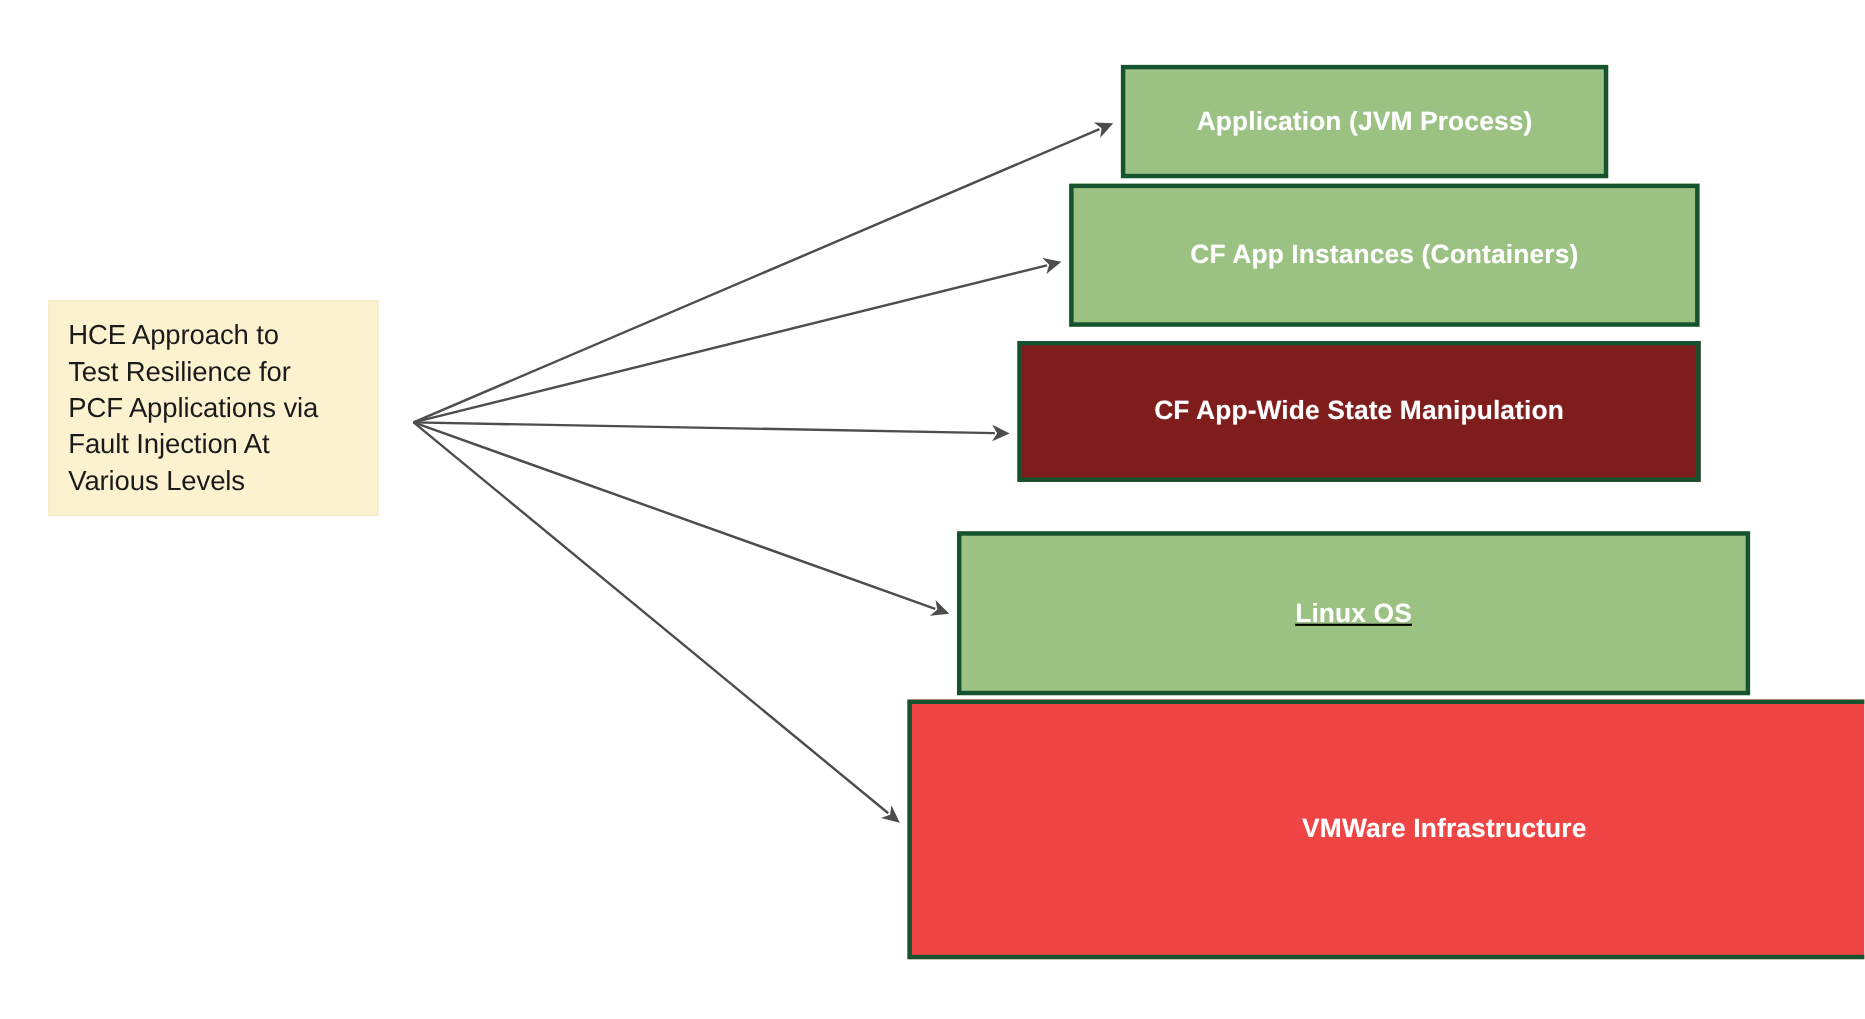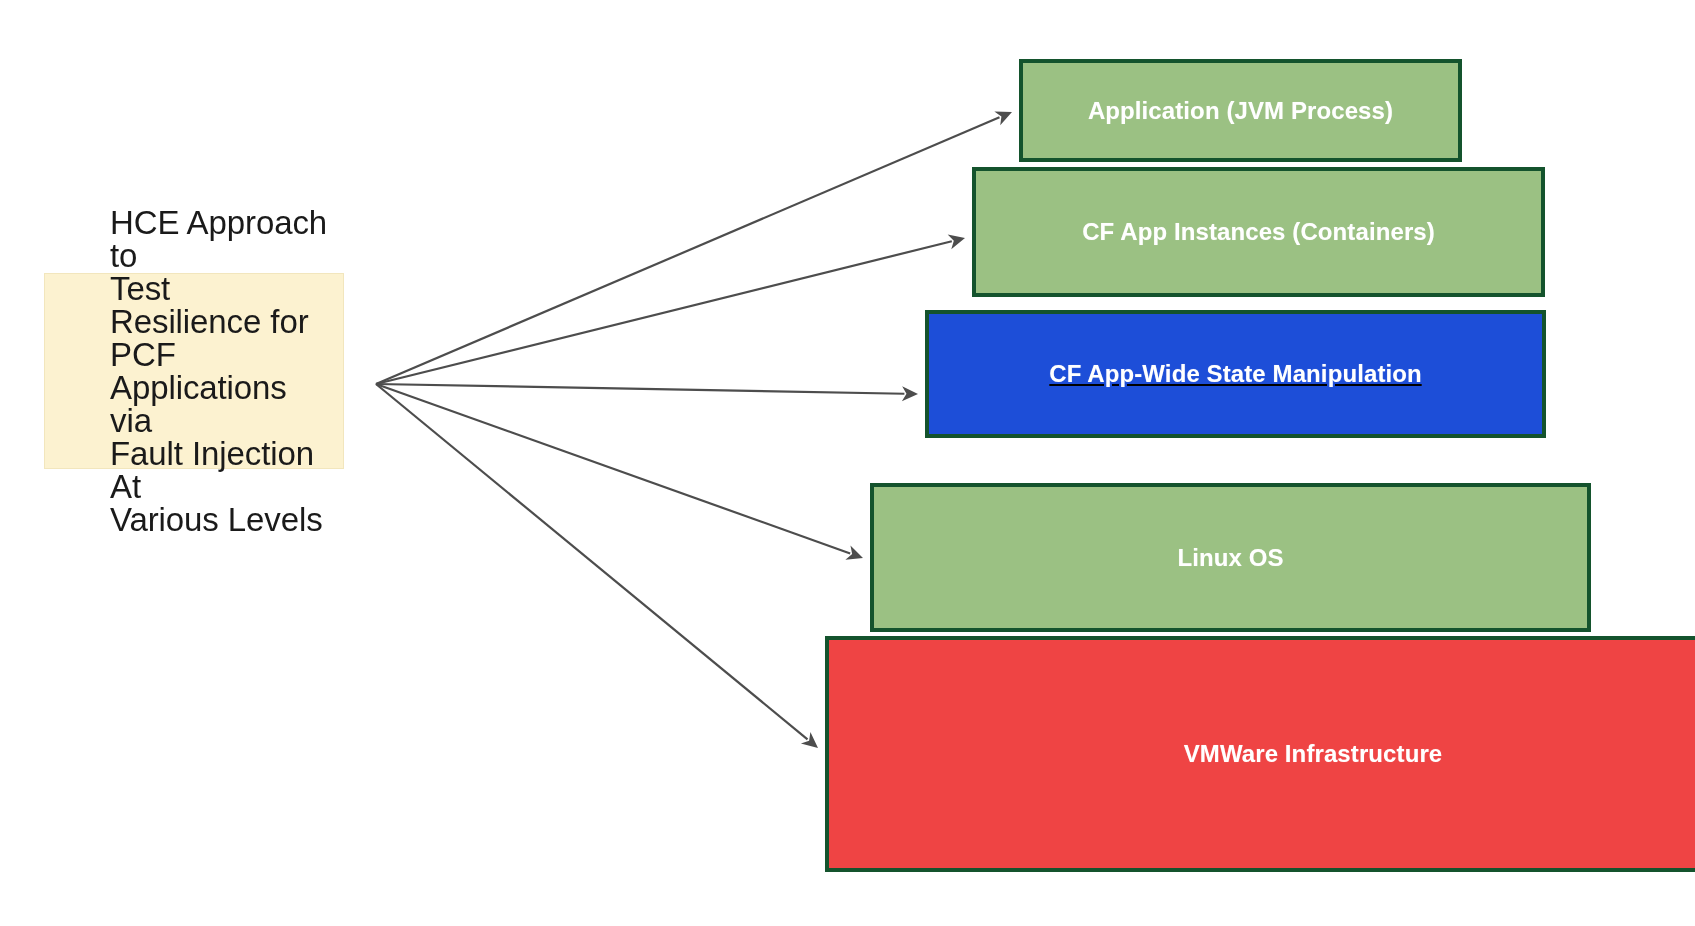--- a/index.html
+++ b/index.html
@@ -31,27 +31,26 @@
     height: 196px;
     background: #fcf2d0;
     border: 1px solid #f2e6bd;
     box-sizing: border-box;
     display: flex;
     align-items: center;
     justify-content: flex-start;
   }
   .source-text {
     font-family: "Liberation Sans", sans-serif;
-    font-size: 33px;
+    font-size: 25px;
     line-height: 33px;
     color: #1a1a1a;
     padding: 0 14px 0 17px;
     white-space: pre-line;
     letter-spacing: -0.1px;
-    margin-left: 48px;
   }
   .layer-box {
     position: absolute;
     background: #9bc183;
     border: 4px solid #14532d;
     box-sizing: border-box;
     display: flex;
     align-items: center;
     justify-content: center;
   }
@@ -92,25 +91,25 @@
   </div>
 
   <div class="layer-box" style="left: 1019px; top: 59px; width: 443px; height: 103px; background: rgb(155, 193, 131);">
     <span class="layer-label" style="color: rgb(255, 255, 255);">Application (JVM Process)</span>
   </div>
 
   <div class="layer-box" style="left: 972px; top: 167px; width: 573px; height: 130px; background: rgb(155, 193, 131);">
     <span class="layer-label" style="color: rgb(255, 255, 255);">CF App Instances (Containers)</span>
   </div>
 
-  <div class="layer-box" style="left: 925px; top: 310px; width: 621px; height: 128px; background: #1d4ed8; text-decoration: underline;">
+  <div class="layer-box" style="left: 925px; top: 310px; width: 621px; height: 128px; background: #7f1d1d;">
     <span class="layer-label" style="color: rgb(255, 255, 255);">CF App-Wide State Manipulation</span>
   </div>
 
-  <div class="layer-box" style="left: 870px; top: 483px; width: 721px; height: 149px; background: rgb(155, 193, 131);">
+  <div class="layer-box" style="left: 870px; top: 483px; width: 721px; height: 149px; background: rgb(155, 193, 131); text-decoration: underline;">
     <span class="layer-label" style="color: rgb(255, 255, 255);">Linux OS</span>
   </div>
 
   <div class="layer-box" style="left: 825px; top: 636px; width: 976px; height: 236px; background: #ef4444;">
     <span class="layer-label" style="color: rgb(255, 255, 255);">VMWare Infrastructure</span>
   </div>
 
 </div>
 
 </body></html>

